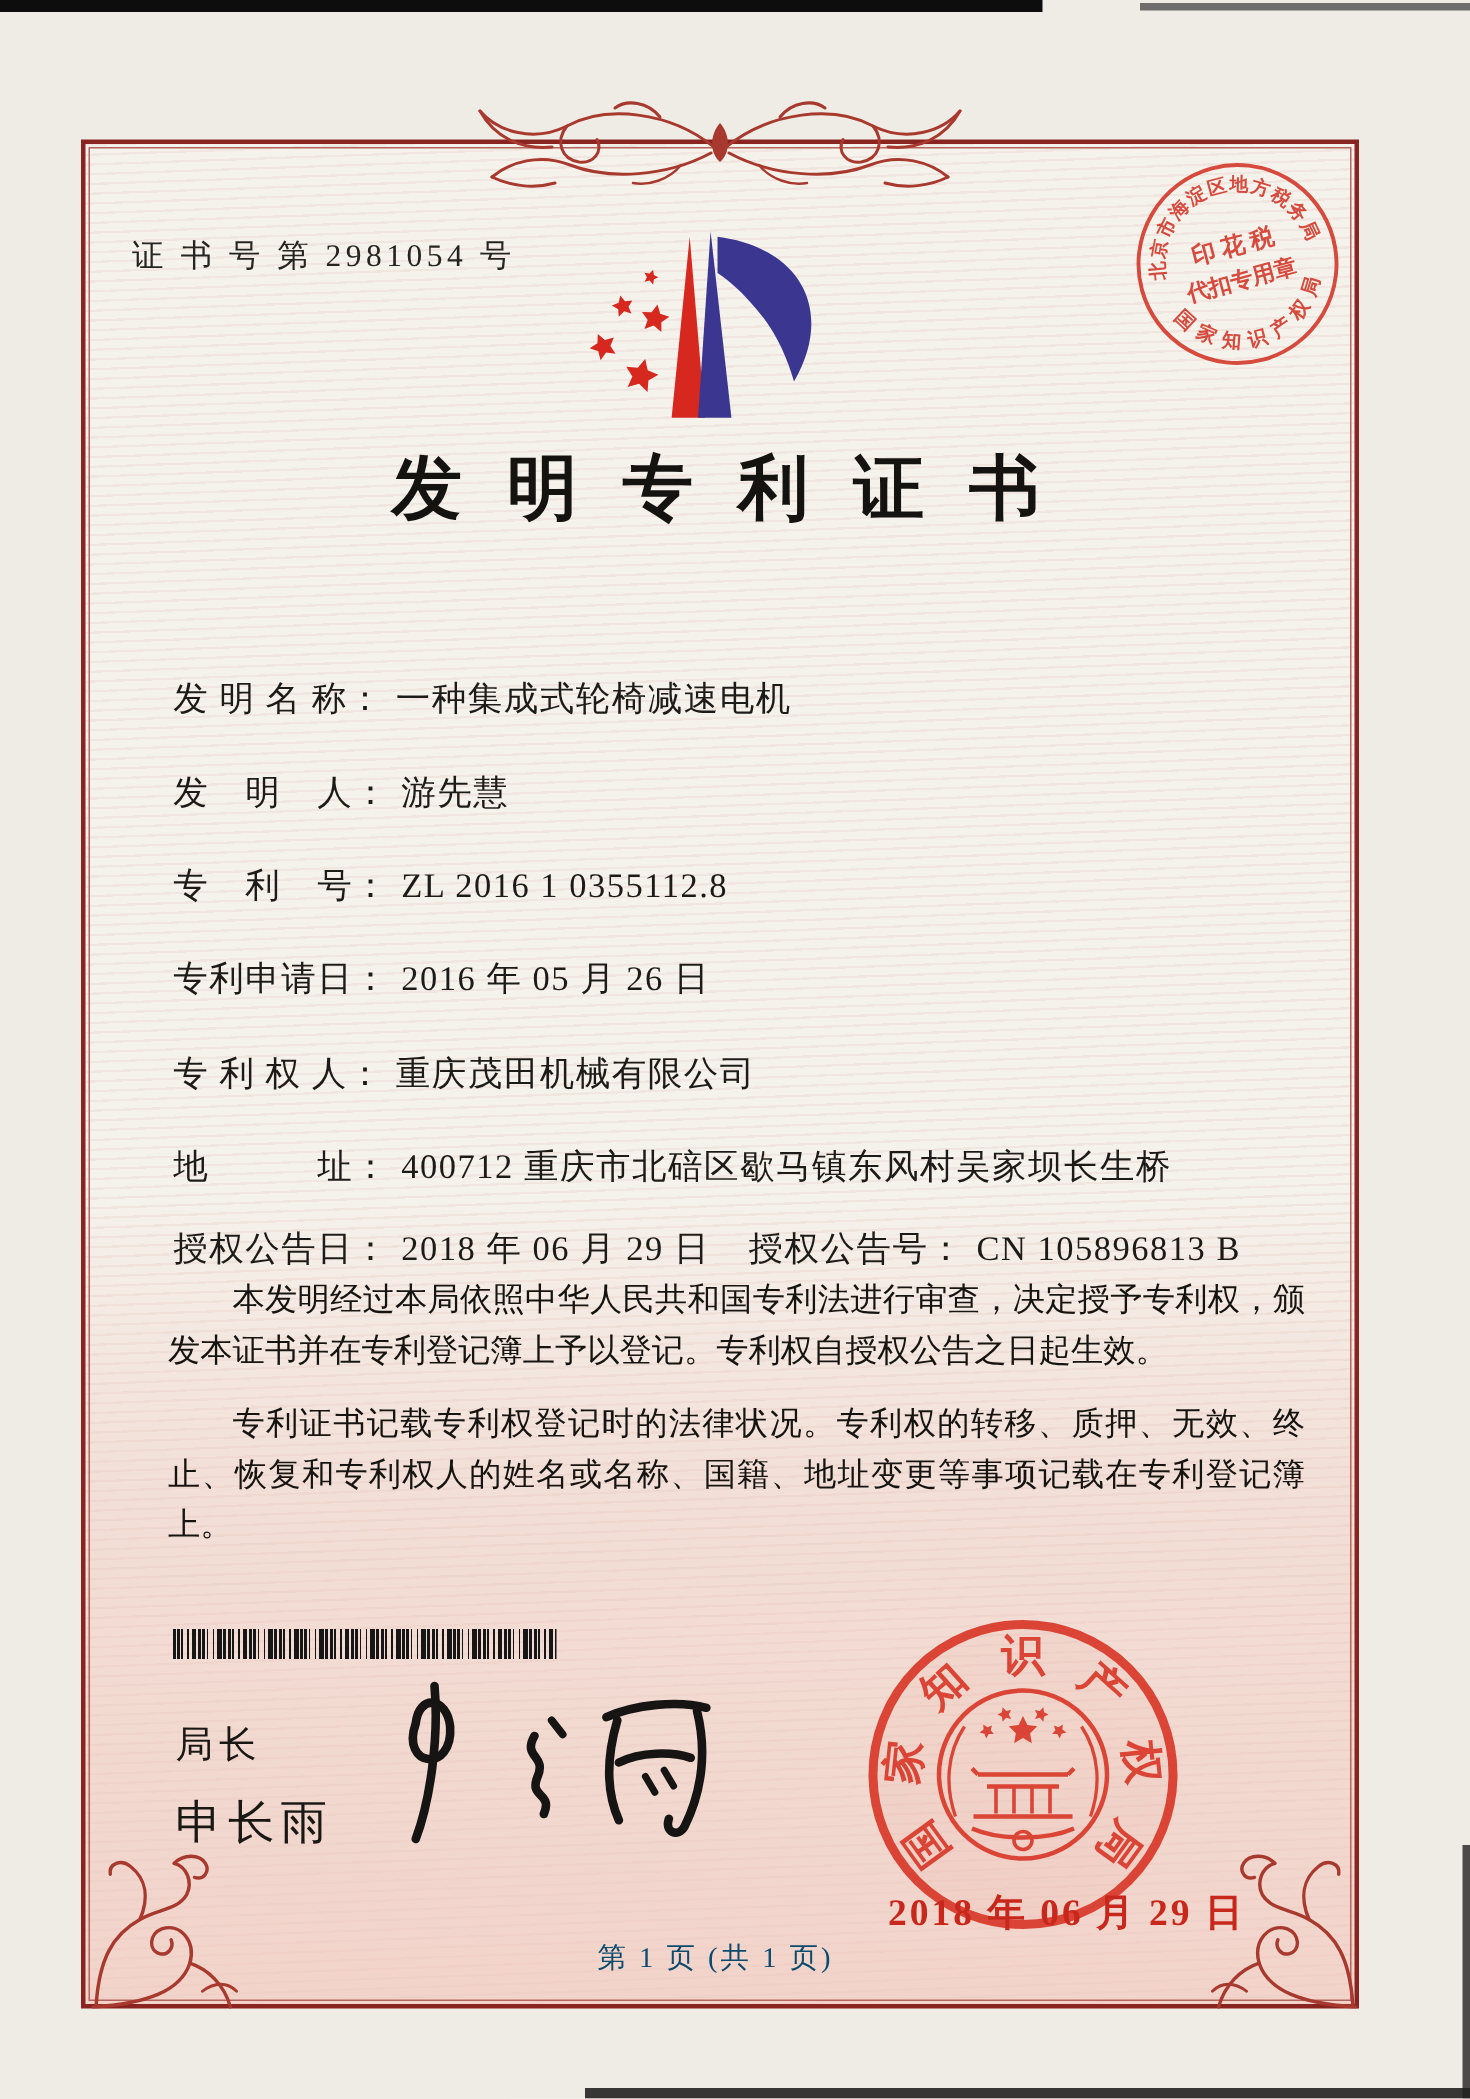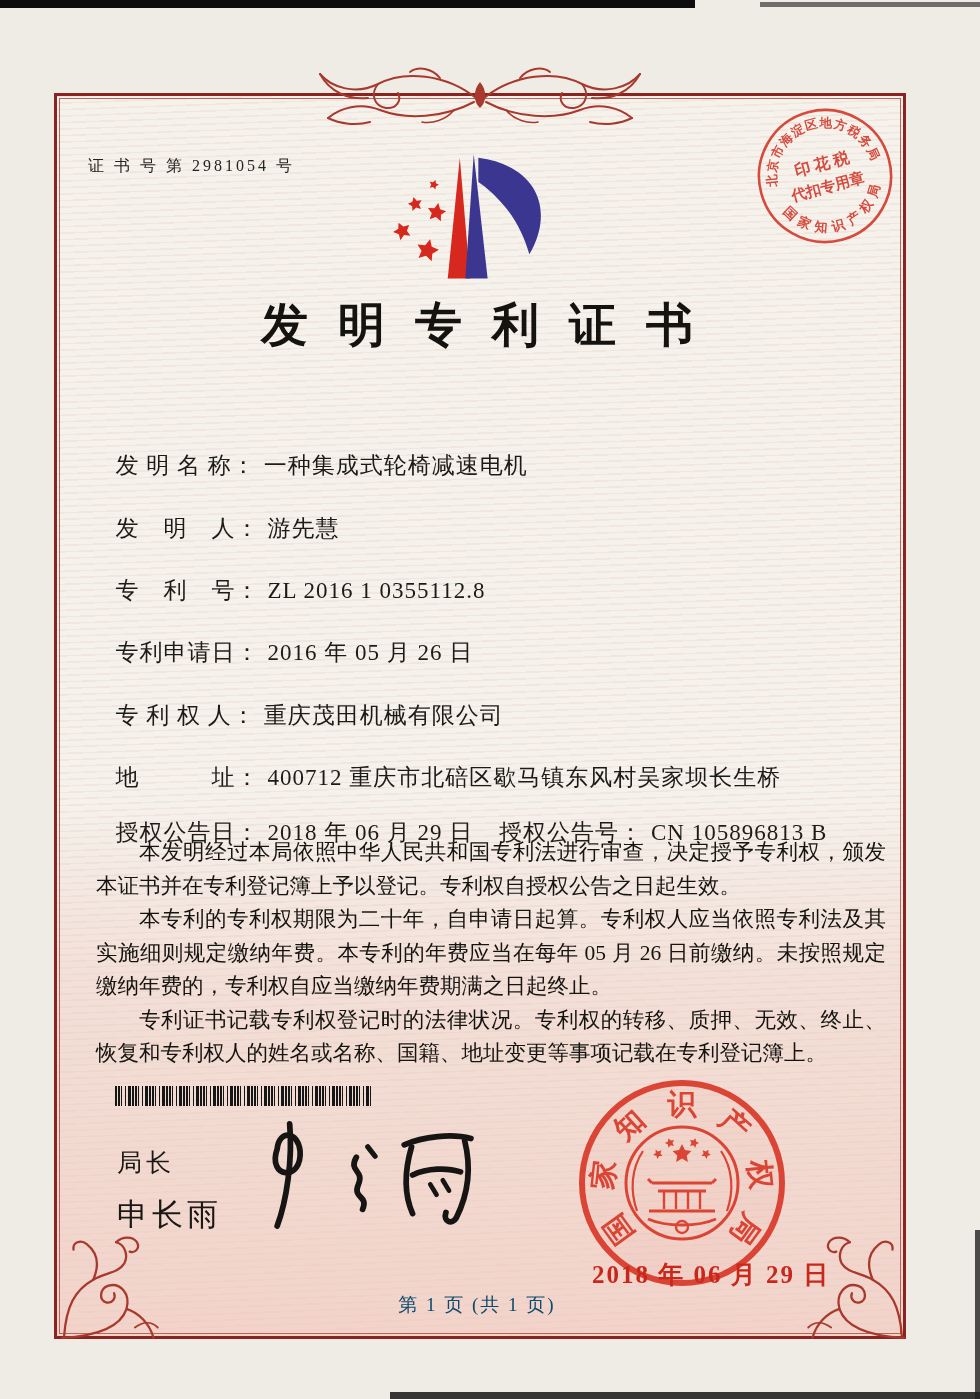--- a/index.html
+++ b/index.html
@@ -20,34 +20,34 @@
     left:54px;top:93px;width:846px;height:1240px;
     border:3px solid #8a2421;
     background:
       linear-gradient(180deg, rgba(243,211,202,0) 0%, rgba(243,211,202,0) 56%,
         rgba(238,197,186,.42) 72%, rgba(240,199,188,.72) 100%),
       repeating-linear-gradient(178deg, rgba(201,124,112,.10) 0 1.5px, rgba(255,255,255,0) 1.5px 6.5px),
       #f5f2ec;
   }
   .frame-inner{position:absolute;inset:2px;border:1px solid #b4655d;}
   
-  .cert-no{left:88px;top:156px;font-size:16px;letter-spacing:3px;color:#262420;}
+  .cert-no{left:88px;top:156px;font-size:21px;letter-spacing:3px;color:#262420;}
   .logo{left:368px;top:150px;}
   .title{
     left:54px;top:294px;width:846px;text-align:center;
     font-size:47px;font-weight:700;letter-spacing:30px;text-indent:30px;
     color:#15130f;
   }
   
   .field-row{position:absolute;left:102px;font-size:23px;letter-spacing:1px;white-space:pre;color:#1d1b18;}
   .field-row .lbl{margin-right:8px;}
   .grant-no{position:absolute;left:370px;top:0;white-space:pre;}
   
   .paras{left:96px;top:836px;width:790px;font-size:21.5px;line-height:33.5px;text-align:justify;color:#161410;}
-  .paras p{margin:0;text-indent:2em;}
+  .paras p{margin:16px;text-indent:2em;font-family:Liberation Mono, monospace;}
   
   .barcode{
     left:115px;top:1086px;width:256px;height:20px;
     background:repeating-linear-gradient(90deg,
       #161616 0 2px, rgba(0,0,0,0) 2px 3px,
       #161616 3px 5px, rgba(0,0,0,0) 5px 6px,
       #161616 6px 7px, rgba(0,0,0,0) 7px 10px,
       #161616 10px 11px, rgba(0,0,0,0) 11px 13px,
       #161616 13px 16px, rgba(0,0,0,0) 16px 17px);
   }
@@ -181,21 +181,20 @@
 </div>
 <div class="field-row" style="top:791px;width:790px">
   <span class="lbl">授权公告日：</span><span>2018 年 06 月 29 日</span>
   <span class="grant-no">
     <span class="lbl">授权公告号：</span><span>CN 105896813 B</span>
   </span>
 </div>
 
 <div class="abs paras">
   <p>本发明经过本局依照中华人民共和国专利法进行审查，决定授予专利权，颁发本证书并在专利登记簿上予以登记。专利权自授权公告之日起生效。</p>
-  <p>本专利的专利权期限为二十年，自申请日起算。专利权人应当依照专利法及其实施细则规定缴纳年费。本专利的年费应当在每年 05 月 26 日前缴纳。未按照规定缴纳年费的，专利权自应当缴纳年费期满之日起终止。</p>
   <p>专利证书记载专利权登记时的法律状况。专利权的转移、质押、无效、终止、恢复和专利权人的姓名或名称、国籍、地址变更等事项记载在专利登记簿上。</p>
 </div>
 
 <div class="abs barcode"></div>
 
 <div class="abs sig-title">局长</div>
 <div class="abs sig-name">申长雨</div>
 <svg class="abs signature-svg" width="250" height="118" viewBox="0 0 240 110">
   <g stroke="#171513" fill="none" stroke-width="5.5" stroke-linecap="round" stroke-linejoin="round">
     <path d="M28,30 C18,58 52,62 50,32 C48,13 30,11 28,30"></path>

